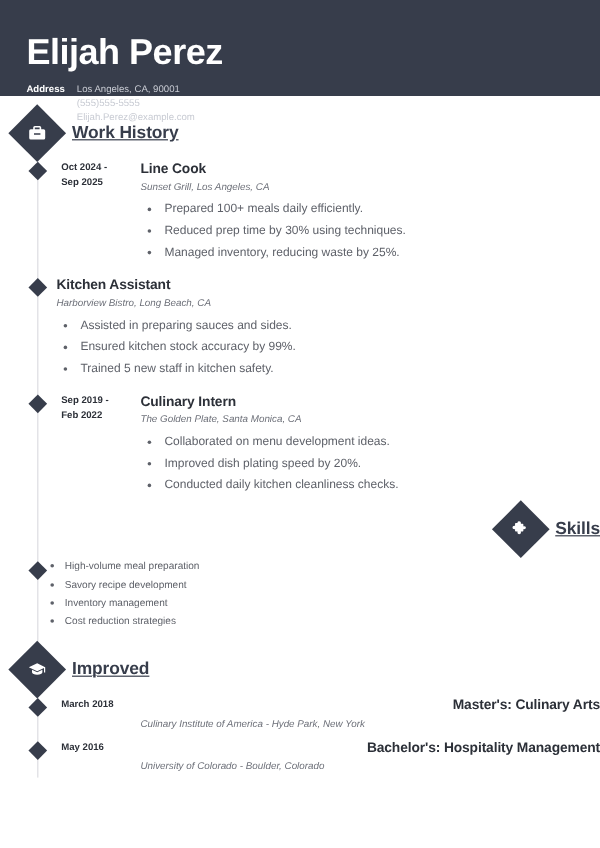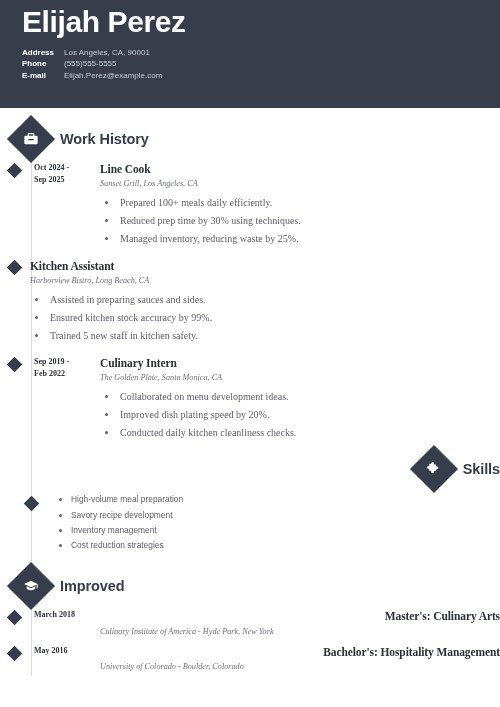--- a/index.html
+++ b/index.html
@@ -13,22 +13,22 @@
     position: relative;
     width: 500px;
     height: 707px;
     background: #ffffff;
     overflow: hidden;
   }
 
   
   .header {
     background: #373d4b;
-    padding: 6px 0 14px 22px;
-    height: 108px;
+    padding: 28px 0 14px 22px;
+    height: 80px;
   }
   .name {
     color: #ffffff;
     font-size: 30px;
     font-weight: bold;
     letter-spacing: -0.4px;
     line-height: 1.05;
     margin-bottom: 9px;
   }
   .contact-row {
@@ -89,30 +89,30 @@
     align-items: center;
     justify-content: center;
   }
   .diamond-lg > svg { transform: rotate(-45deg); }
   .section-title {
     margin-left: 12px;
     color: #373d4b;
     font-size: 14.5px;
     font-weight: bold;
     letter-spacing: -0.1px;
+    text-decoration: underline;
   }
 
   
   .entry {
     position: relative;
     z-index: 1;
     display: flex;
-    padding-left: 9px;
+    padding-left: 26px;
     margin-bottom: 11px;
-    font-family: Liberation Serif, serif;
   }
   .diamond-sm {
     width: 11px; height: 11px;
     flex: 0 0 11px;
     background: #373d4b;
     transform: rotate(45deg);
     margin-top: 3px;
   }
   .entry-date {
     flex: 0 0 56px;
@@ -150,21 +150,21 @@
     z-index: 1;
     padding-left: 36px;
     margin: 4px 0 16px 0;
   }
   .skills-wrap .diamond-sm {
     position: absolute;
     left: 26px;
     top: 3px;
   }
   .skills-list {
-    margin-left: 35px;
+    margin-left: 18px;
     color: #5e6169;
     font-size: 8.4px;
     line-height: 1.82;
   }
 
   
   .edu .entry { margin-bottom: 9px; }
   .edu .entry-title { font-size: 11.5px; text-align: right; }
   .edu .entry-sub { font-size: 8.2px; }
 </style>

